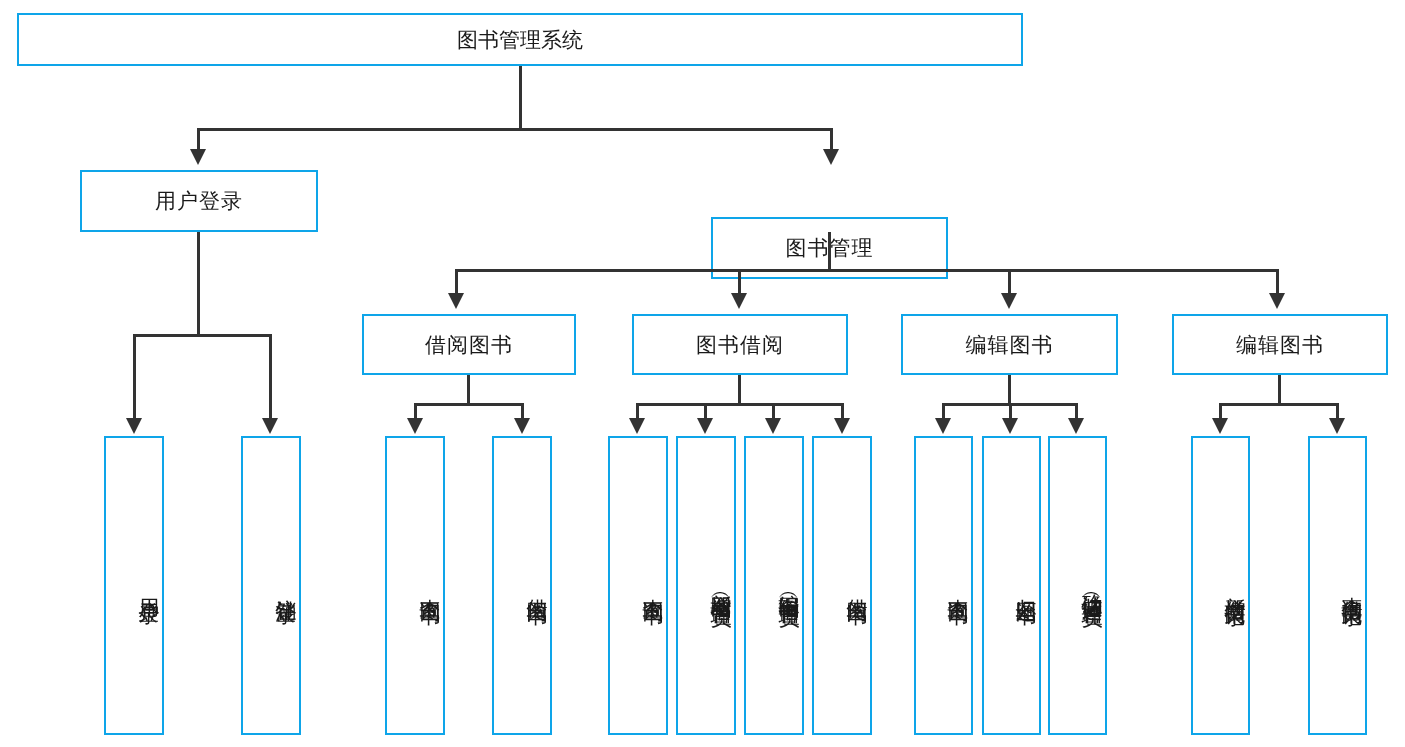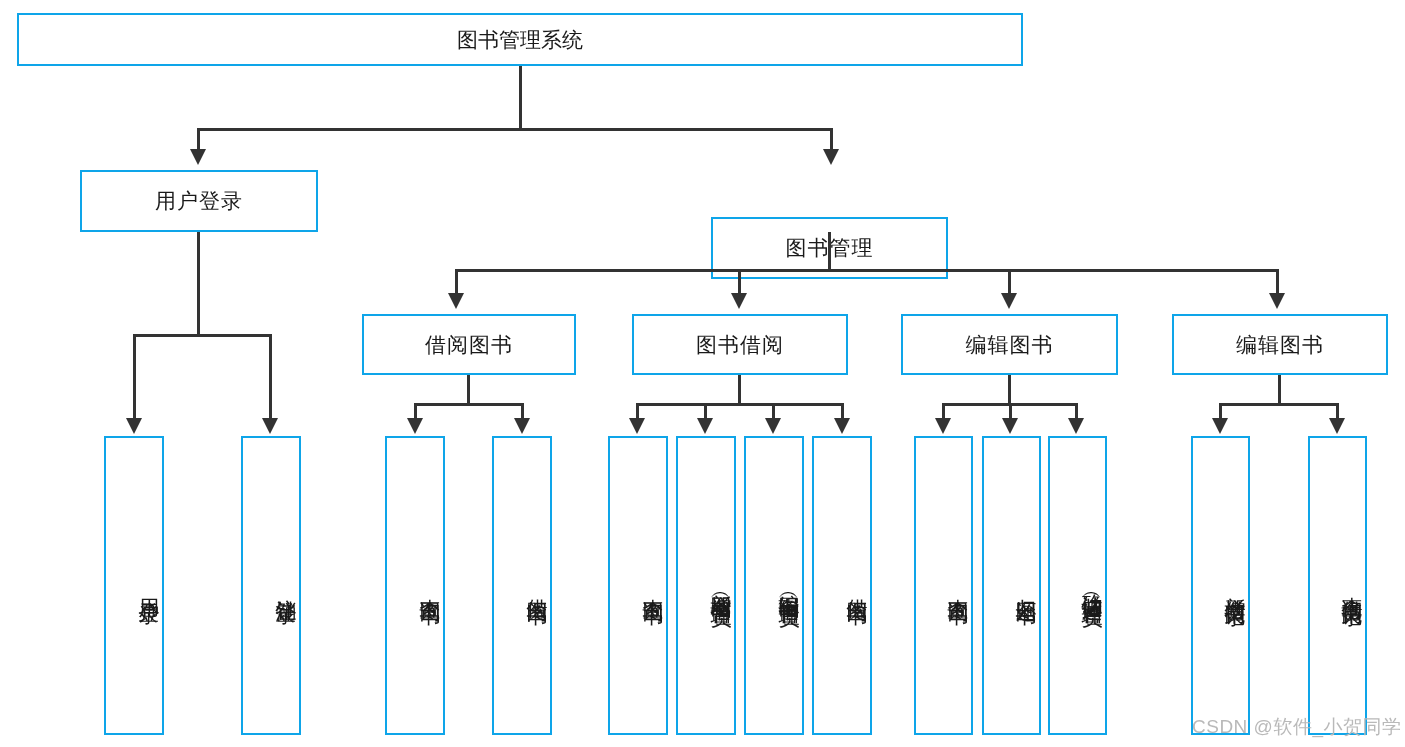--- a/index.html
+++ b/index.html
@@ -214,15 +214,14 @@
     <span class="vtext">确认归还（管理员）</span>
   </div>
 
   <div class="node vert" style="left:1191px; top:436px; width:59px; height:299px;">
     <span class="vtext">新增借阅记录</span>
   </div>
   <div class="node vert" style="left:1308px; top:436px; width:59px; height:299px;">
     <span class="vtext">查询借阅记录</span>
   </div>
 
-  <div id="watermark">CSDN @软件_小贺同学</div>
 
 </div>
 
 </body></html>

